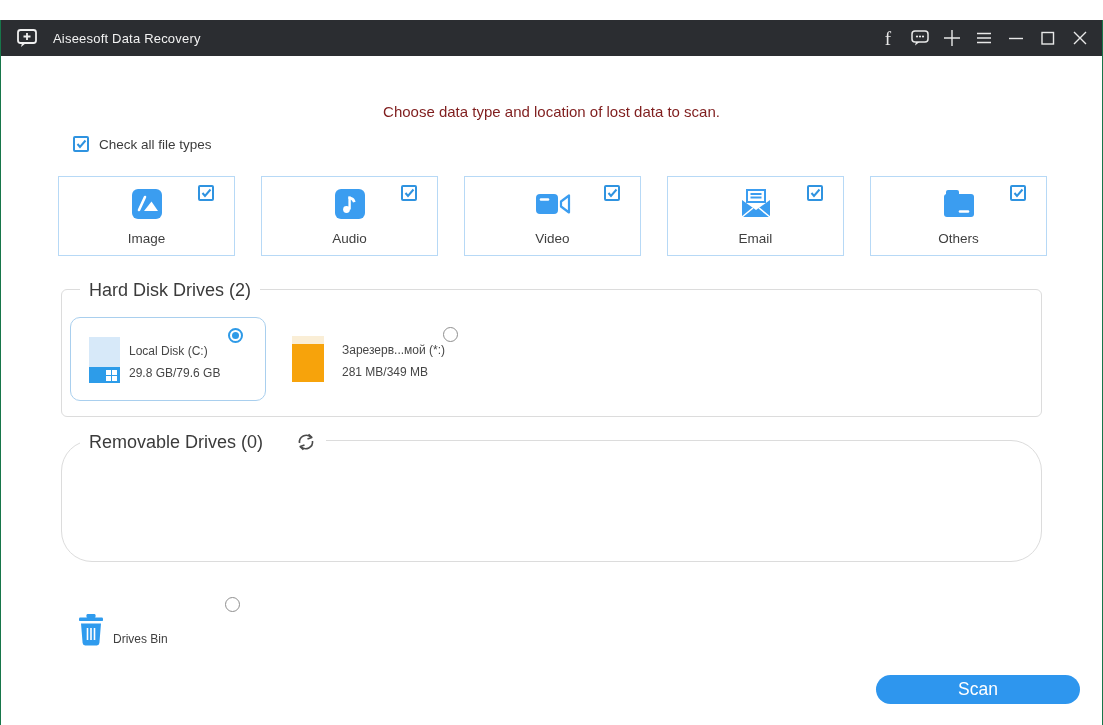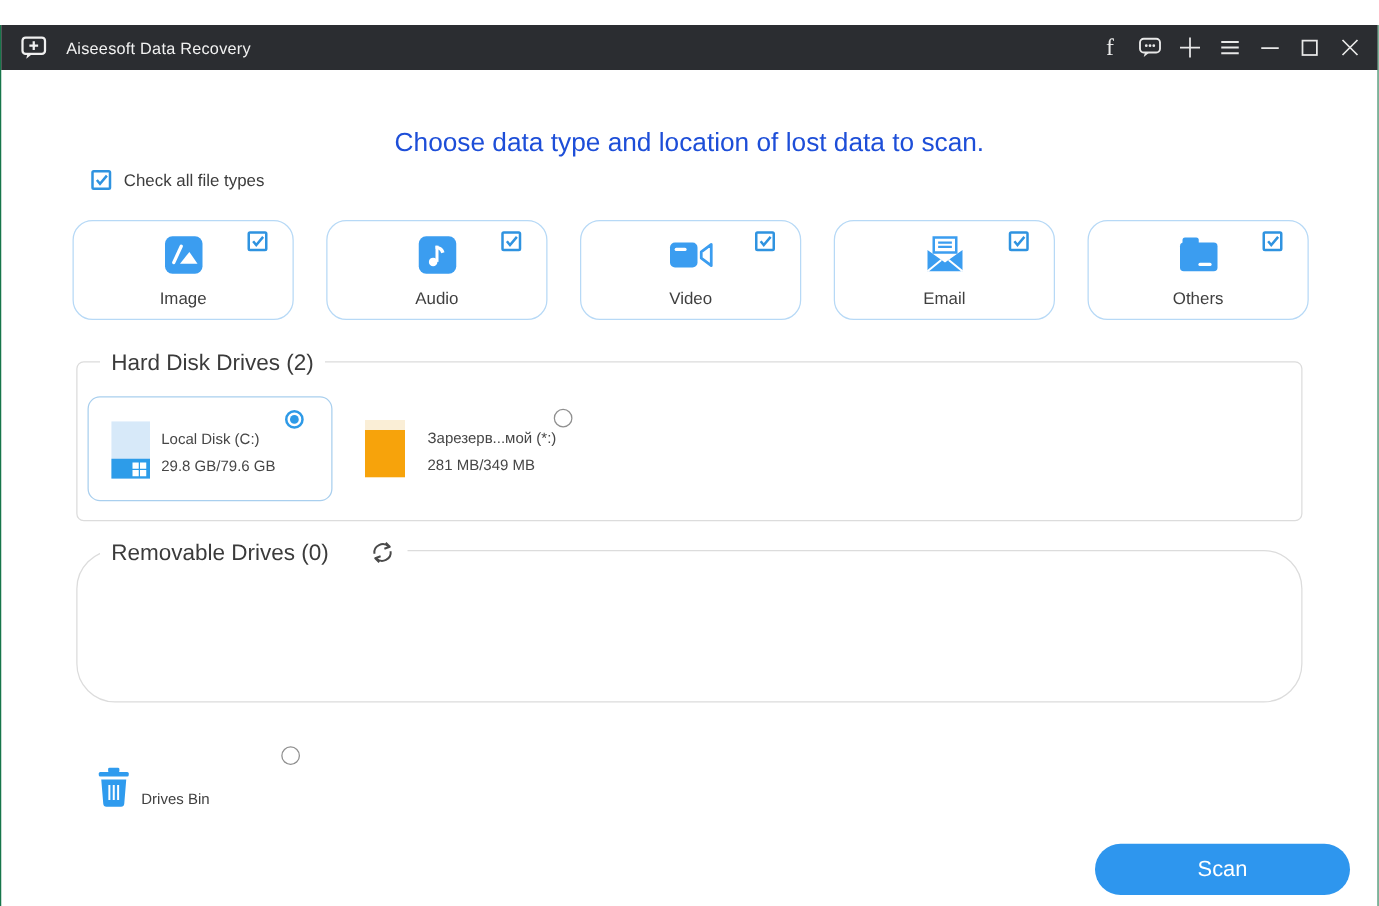--- a/index.html
+++ b/index.html
@@ -22,21 +22,21 @@
   .tb-btn {
     width:32px; height:36px; display:flex; align-items:center; justify-content:center;
     color:#e8e8e8; cursor:default;
   }
   .tb-btn svg { display:block; }
   .fb-f { font-family:"Liberation Serif","DejaVu Serif",serif; font-size:19px; color:#e8e8e8; line-height:1; }
 
   
   .heading {
     position:absolute; top:83px; left:0; width:100%; text-align:center;
-    font-size:21px; color:#1d4ed8;
+    font-size:15px; color:#7f1d1d;
   }
   .check-all {
     position:absolute; top:116px; left:72px; display:flex; align-items:center; gap:10px;
     font-size:13.5px; color:#3c3c3c;
   }
 
   
   .cbx {
     width:16px; height:16px; background:#fff; border:2px solid #2f93e0; border-radius:2px;
     display:flex; align-items:center; justify-content:center;
@@ -51,21 +51,21 @@
     border-radius:50%; background:#2e9ae7;
   }
   .radio.off { border:1px solid #8f8f8f; }
 
   
   .cards {
     position:absolute; top:156px; left:57px; width:989px; height:80px;
     display:flex; gap:26px;
   }
   .card {
-    position:relative; flex:1; border:1px solid #b7d9f6; border-radius:16px; background:#fff;
+    position:relative; flex:1; border:1px solid #b7d9f6; border-radius:0; background:#fff;
   }
   .card .cbx { position:absolute; top:8px; right:20px; }
   .card .icon-wrap { position:absolute; top:11px; left:0; width:100%; display:flex; justify-content:center; }
   .card .label {
     position:absolute; bottom:9px; left:0; width:100%; text-align:center;
     font-size:13.5px; color:#3f3f3f;
   }
 
   
   .groupbox {
@@ -96,21 +96,21 @@
     position:absolute; left:58px; top:48px; font-size:12px; color:#464646; white-space:nowrap;
   }
 
   
   .recycle-radio { position:absolute; left:224px; top:577px; }
   .recycle-icon { position:absolute; left:75px; top:594px; }
   .recycle-label { position:absolute; left:112px; top:612px; font-size:12px; color:#3f3f3f; }
 
   
   .scan-btn {
-    position:absolute; left:875px; top:655px; width:204px; height:41px;
+    position:absolute; left:875px; top:655px; width:204px; height:29px;
     background:#2e96ee; border:none; border-radius:21px; color:#fff; font-size:17.5px;
     font-family:"Liberation Sans",sans-serif; display:flex; align-items:center; justify-content:center;
     cursor:pointer;
   }
 </style>
 </head>
 <body>
 
 <div class="window">
 

